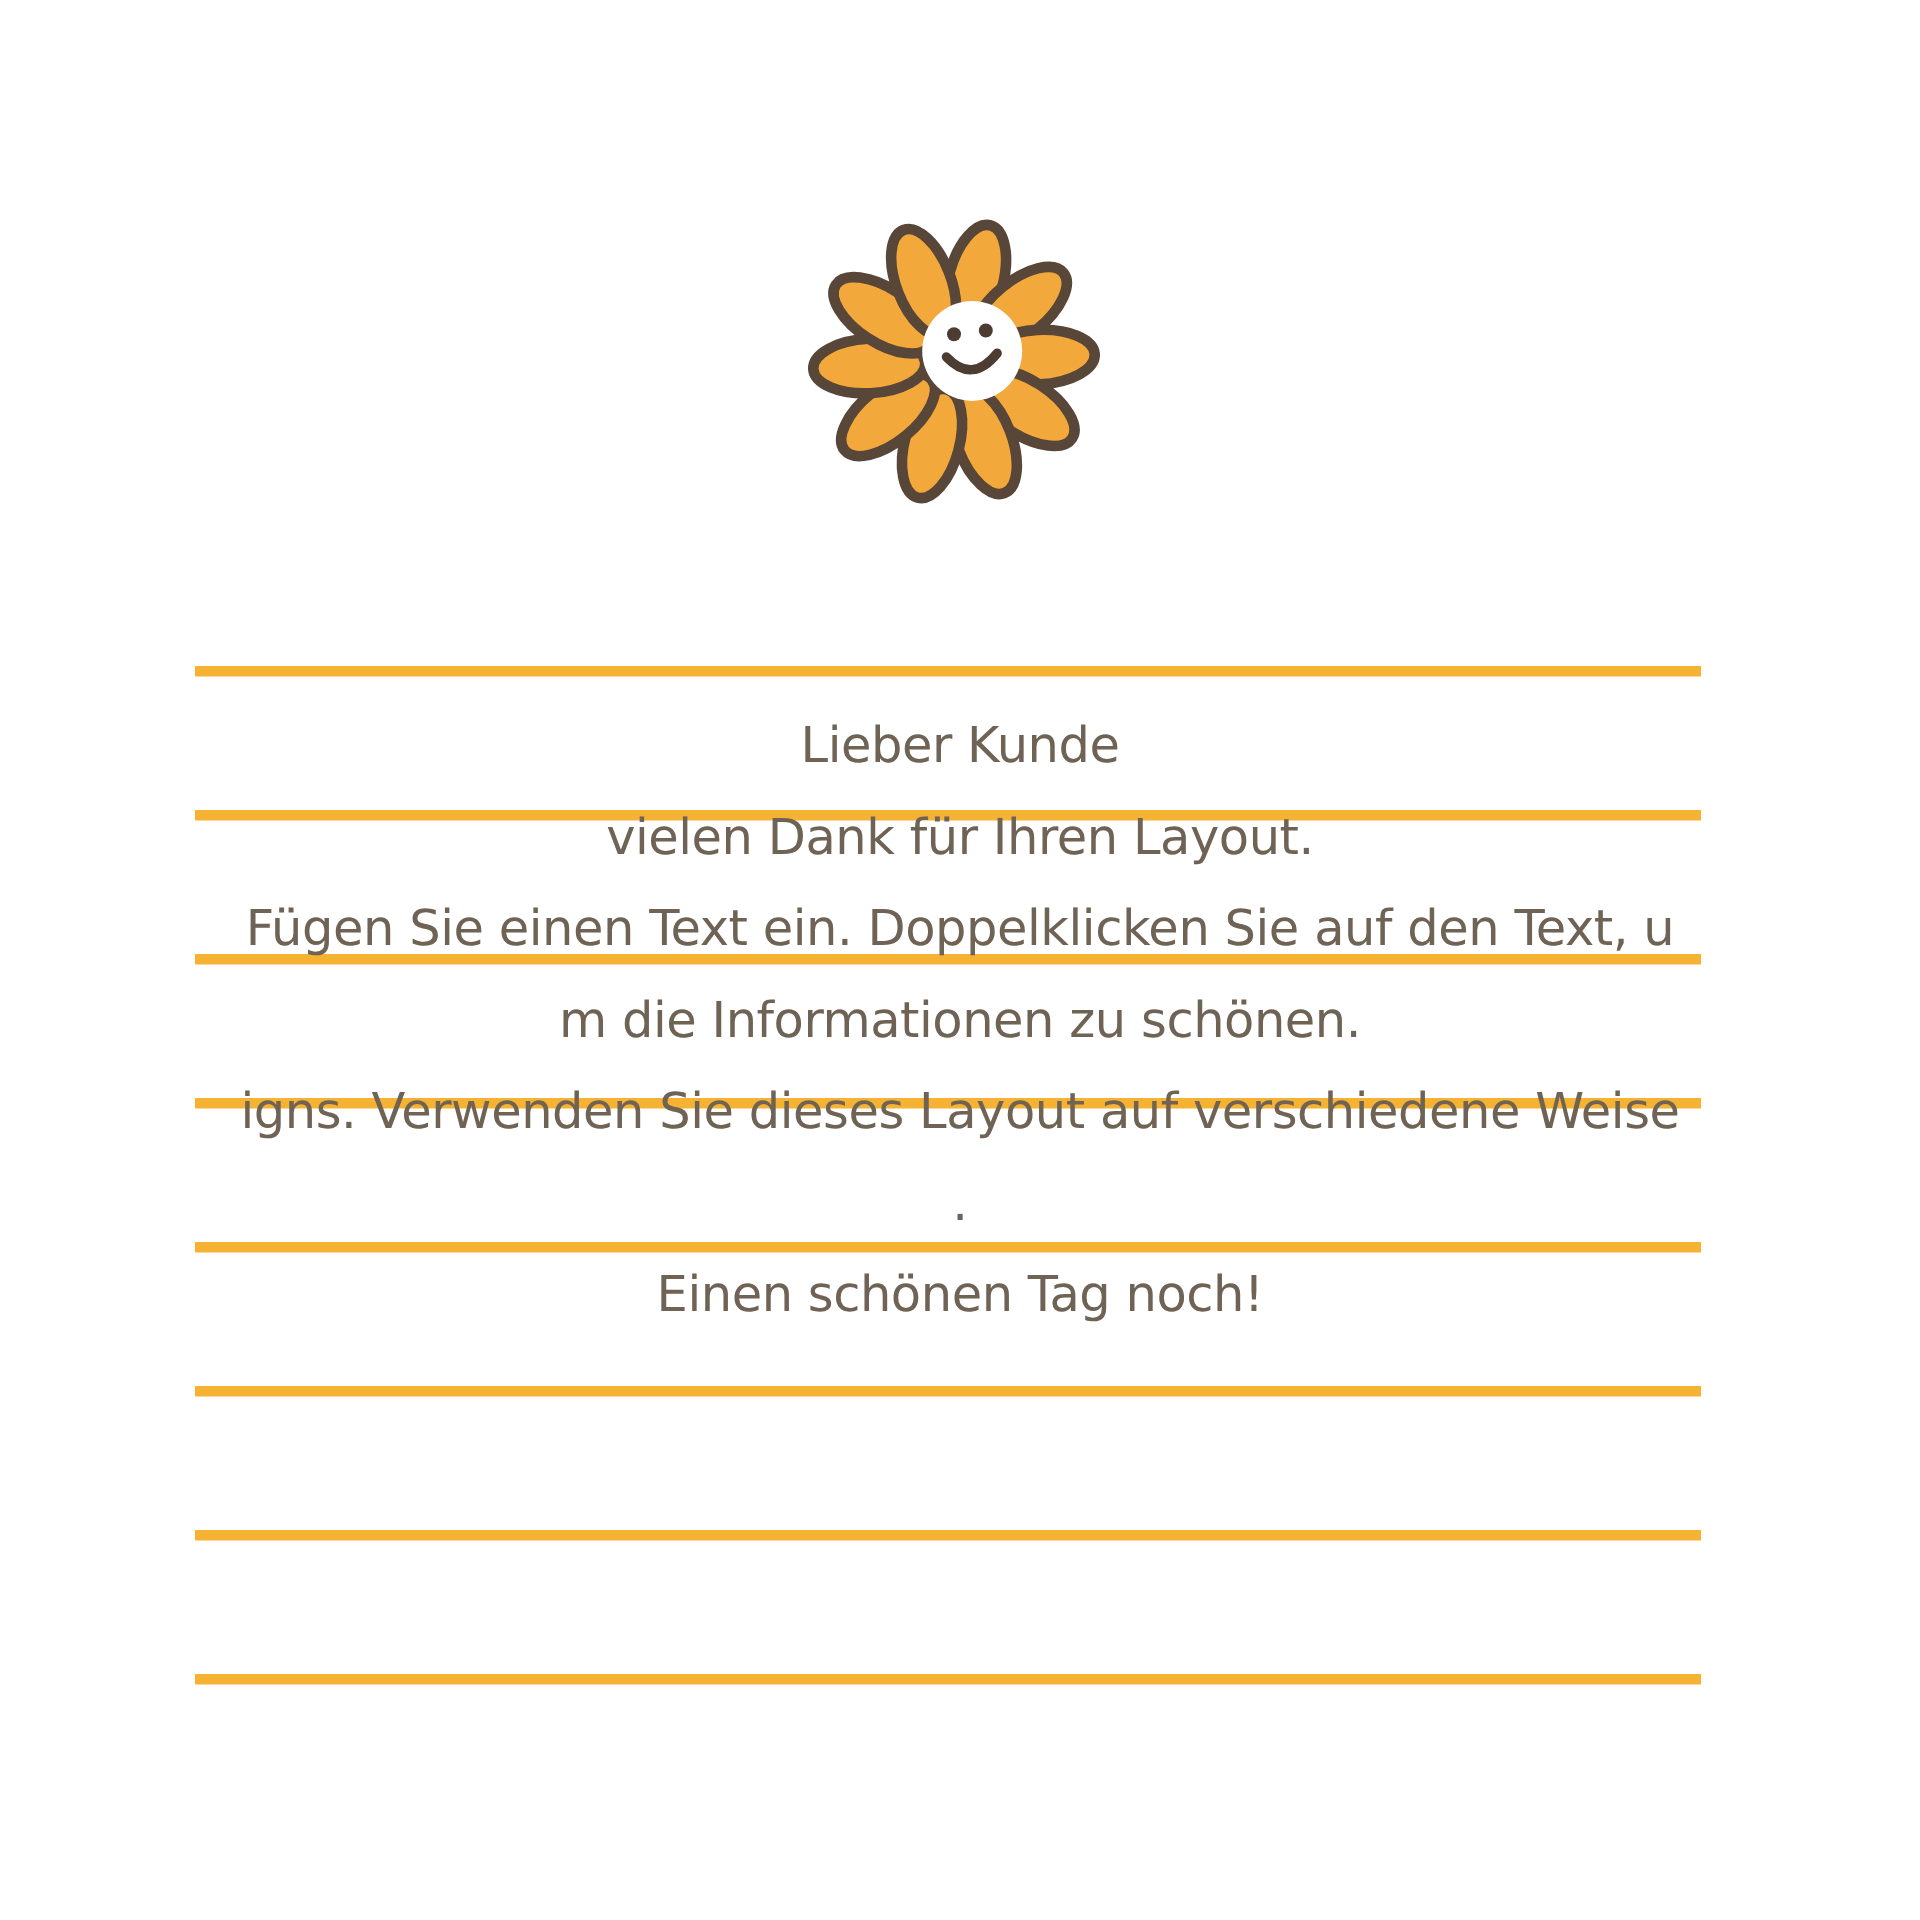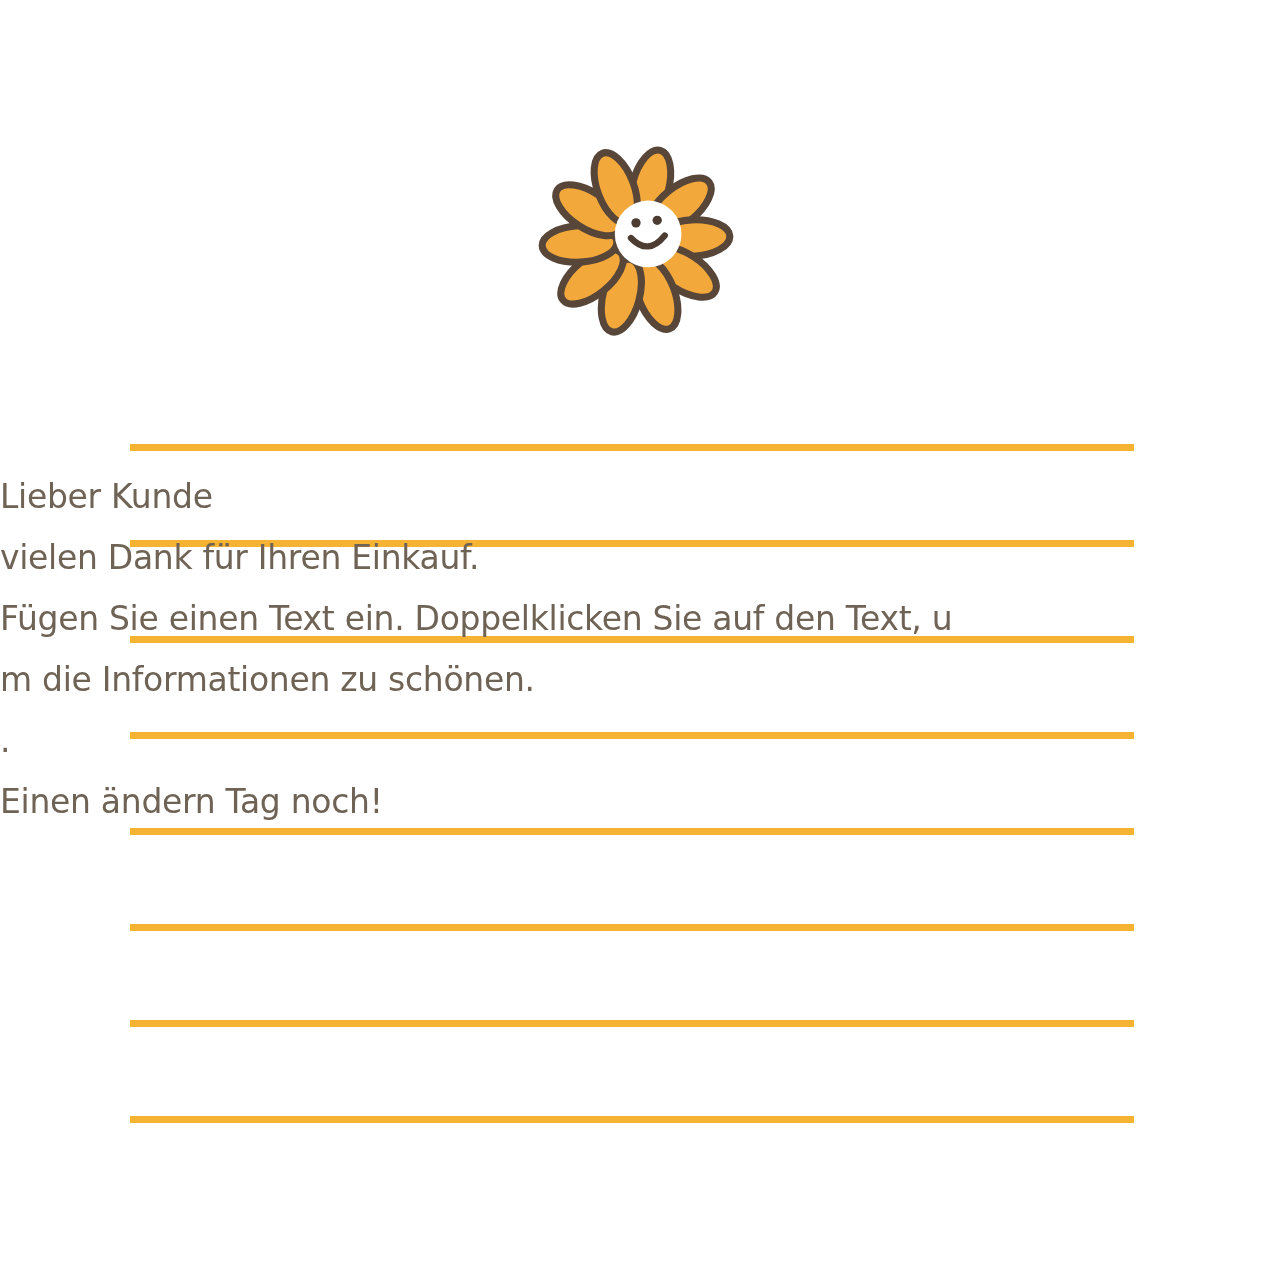--- a/index.html
+++ b/index.html
@@ -43,20 +43,21 @@
     position:absolute;
     left:130px;
     width:1004px;
     height:7px;
     background:var(--rule);
   }
   .message{
     position:absolute;
     left:0;right:0;
     top:466px;
+    text-align:center;
     color:var(--text);
     font-size:33px;
     letter-spacing:-0.3px;
   }
   .message .line{
     height:61px;
     line-height:61px;
     white-space:nowrap;
   }
 </style>
@@ -90,20 +91,21 @@
   <div class="rule" style="top:540px"></div>
   <div class="rule" style="top:636px"></div>
   <div class="rule" style="top:732px"></div>
   <div class="rule" style="top:828px"></div>
   <div class="rule" style="top:924px"></div>
   <div class="rule" style="top:1020px"></div>
   <div class="rule" style="top:1116px"></div>
 
   <div class="message">
     <div class="line">Lieber Kunde</div>
-    <div class="line">vielen Dank für Ihren Einkauf.</div>
+    <div class="line">vielen Dank für Ihren Layout.</div>
     <div class="line">Fügen Sie einen Text ein. Doppelklicken Sie auf den Text, u</div>
     <div class="line">m die Informationen zu schönen.</div>
+    <div class="line">igns. Verwenden Sie dieses Layout auf verschiedene Weise</div>
     <div class="line">.</div>
-    <div class="line">Einen ändern Tag noch!</div>
+    <div class="line">Einen schönen Tag noch!</div>
   </div>
 
 </div>
 
 </body></html>

